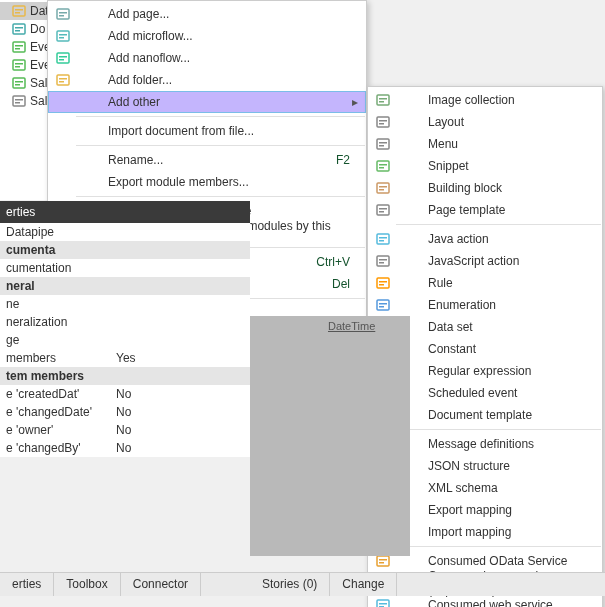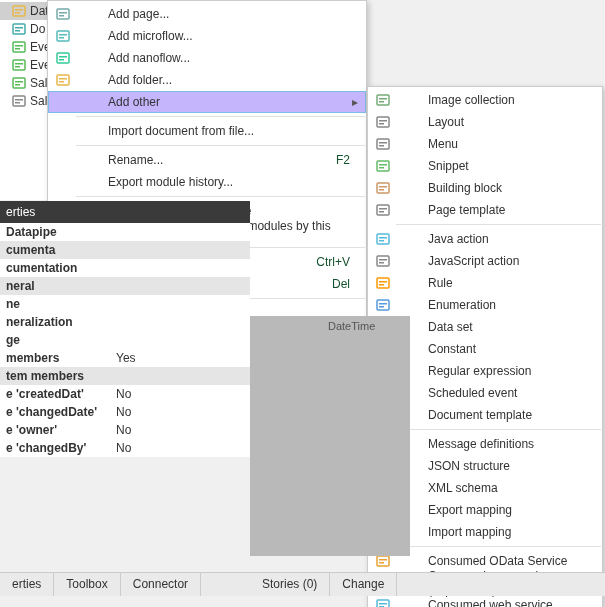--- a/index.html
+++ b/index.html
@@ -19,25 +19,25 @@
 .menu-shortcut { color: #14532d; padding-right: 8px; }
 .menu-arrow { color: #555; }
 .menu-sep { height: 1px; background: #e0e0e0; margin: 3px 1px 3px 28px; }
 
 .submenu { position: absolute; left: 367px; top: 86px; width: 236px; background: #fff; border: 1px solid #ccc; box-shadow: 2px 2px 6px rgba(0,0,0,0.2); padding: 2px 0; }
 
 .props-panel { position: absolute; left: 0; top: 201px; width: 250px; background: #fff; }
 .props-header { background: #3a3a3a; color: #fff; padding: 4px 6px; font-size: 12px; }
 .props-row { display: flex; height: 18px; align-items: center; }
 .props-row.section { font-weight: bold; background: #e5e5e5; padding-left: 0; }
-.props-label { width: 110px; padding-left: 6px; overflow: hidden; white-space: nowrap; font-weight: bold; }
+.props-label { width: 110px; padding-left: 6px; overflow: hidden; white-space: nowrap; }
 .props-value { flex: 1; padding-left: 6px; }
 
 .middle-area { position: absolute; left: 250px; top: 316px; width: 160px; height: 240px; background: #b9b9b9; }
-.middle-label { position: absolute; left: 328px; top: 320px; color: #555; font-size: 11px; }
+.middle-label { position: absolute; left: 328px; top: 320px; color: #555; font-size: 11px; text-decoration: underline; }
 
 .bottom-tabs { position: absolute; left: 0; bottom: 11px; width: 250px; height: 24px; background: #eaeaea; display: flex; border-top: 1px solid #ccc; }
 .bottom-tab { padding: 4px 12px; border-right: 1px solid #ccc; }
 .bottom-tabs2 { position: absolute; left: 250px; bottom: 11px; width: 355px; height: 24px; background: #eaeaea; display: flex; border-top: 1px solid #ccc; margin-top: 32px; }
 
 svg { width: 14px; height: 14px; }
 </style>
 </head>
 <body>
 
@@ -159,21 +159,21 @@
         <span class="menu-label">Import document from file...</span>
       </div>
       <div class="menu-sep"></div>
       <div class="menu-item">
         <span class="menu-icon-col"></span>
         <span class="menu-label">Rename...</span>
         <span class="menu-shortcut">F2</span>
       </div>
       <div class="menu-item">
         <span class="menu-icon-col"></span>
-        <span class="menu-label">Export module history...</span>
+        <span class="menu-label">Export module members...</span>
       </div>
       <div class="menu-sep"></div>
       <div class="menu-item">
         <span class="menu-icon-col"></span>
         <span class="menu-label">Find usages of this module</span>
       </div>
       <div class="menu-item">
         <span class="menu-icon-col"></span>
         <span class="menu-label">Find usages of other user modules by this module</span>
       </div>

